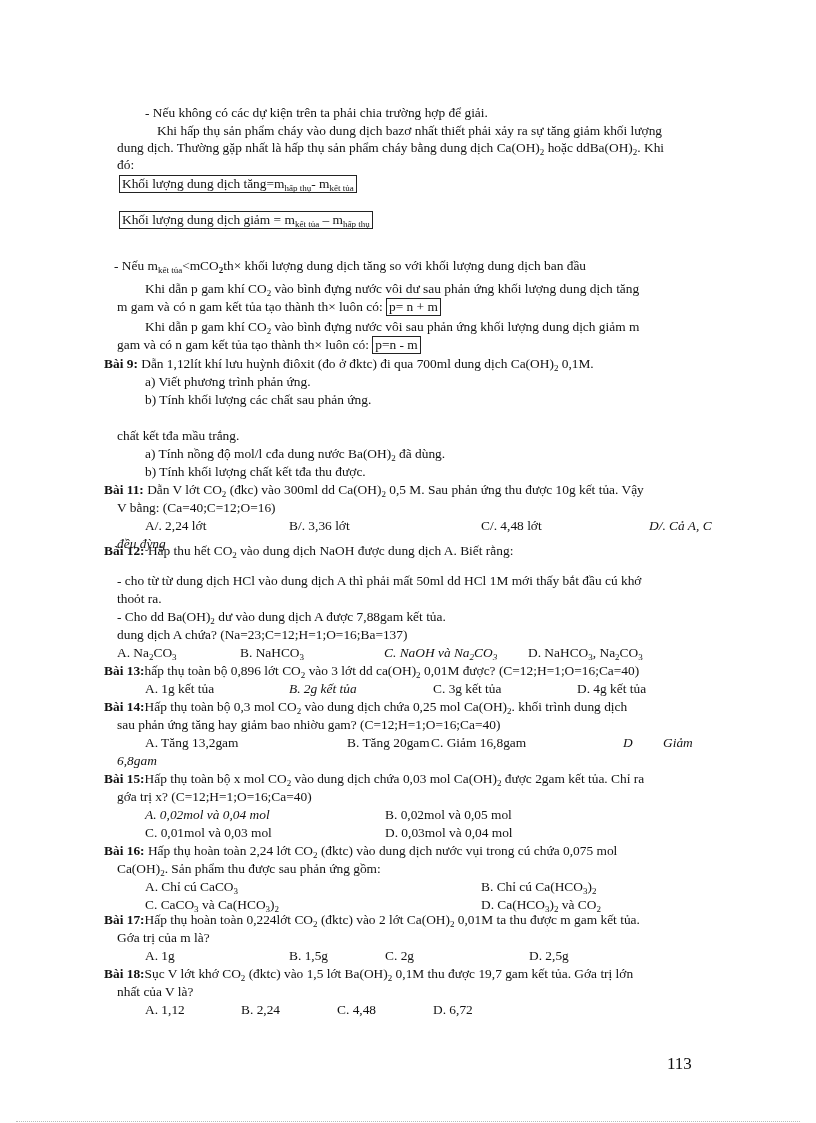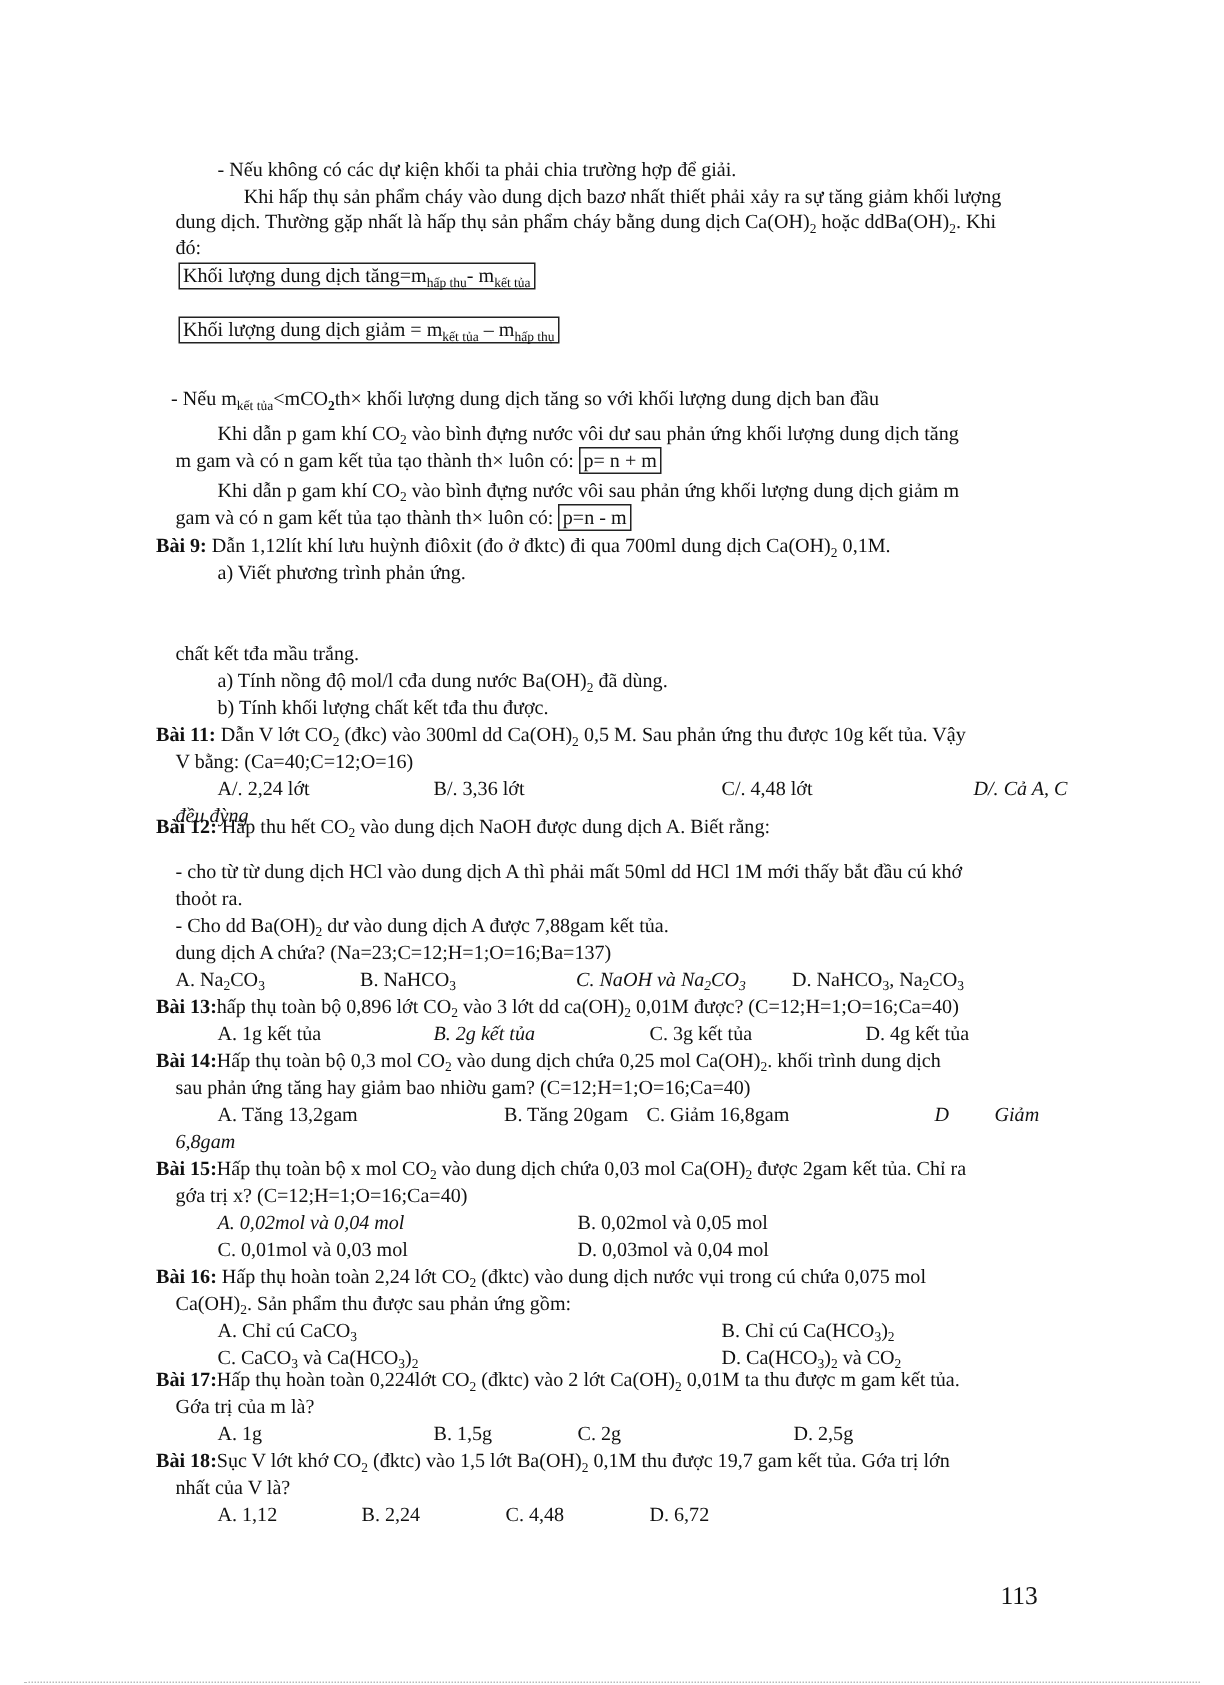--- a/index.html
+++ b/index.html
@@ -12,37 +12,38 @@
   sub { font-size: 9px; vertical-align: -3px; line-height: 0; }
   .box { border: 1px solid #222; padding: 0 2px; display: inline-block; line-height: 16px; }
   .pg { position: absolute; left: 667px; top: 1054px; font-size: 17px; }
   .dots { position: absolute; left: 16px; top: 1121px; width: 784px; border-top: 1px dotted #bbb; }
 </style>
 </head>
 <body>
 
 <div class="page">
 
-  <div class="ln" style="left:145px;top:104px">- Nếu không có các dự kiện khối ta phải chia trường hợp để giải.</div>
-  <div class="ln" style="left:139px;top:122px;width:552px;text-align:center;">Khi hấp thụ sản phẩm cháy vào dung dịch bazơ nhất thiết phải xảy ra sự tăng giảm khối lượng</div>
+  <div class="ln" style="left:145px;top:104px">- Nếu không có các dự kiện trên ta phải chia trường hợp để giải.</div>
+  <div class="ln" style="left:157px;top:122px;width:552px;">Khi hấp thụ sản phẩm cháy vào dung dịch bazơ nhất thiết phải xảy ra sự tăng giảm khối lượng</div>
   <div class="ln" style="left:117px;top:139px"><span>dung dịch. Thường gặp nhất là hấp thụ sản phẩm cháy bằng dung dịch Ca(OH)</span><sub>2</sub><span> hoặc ddBa(OH)</span><sub>2</sub><span>. Khi</span></div>
   <div class="ln" style="left:117px;top:156px">đó:</div>
 
   <div class="ln" style="left:119px;top:175px"><span class="box"><span>Khối lượng dung dịch tăng=m</span><sub>hấp thụ</sub><span>- m</span><sub>kết tủa</sub></span></div>
   <div class="ln" style="left:119px;top:211px"><span class="box"><span>Khối lượng dung dịch giảm = m</span><sub>kết tủa</sub><span> – m</span><sub>hấp thụ</sub></span></div>
 
   <div class="ln" style="left:114px;top:257px"><span>- Nếu m</span><sub>kết tủa</sub><span>&lt;m</span><span>CO</span><sub class="b">2</sub><span>th× khối lượng dung dịch tăng so với khối lượng dung dịch ban đầu</span></div>
 
   <div class="ln" style="left:145px;top:280px"><span>Khi dẫn p gam khí CO</span><sub>2</sub><span> vào bình đựng nước vôi dư sau phản ứng khối lượng dung dịch tăng</span></div>
   <div class="ln" style="left:117px;top:298px"><span>m gam và có n gam kết tủa tạo thành th× luôn có: </span><span class="box">p= n + m</span></div>
   <div class="ln" style="left:145px;top:318px"><span>Khi dẫn p gam khí CO</span><sub>2</sub><span> vào bình đựng nước vôi sau phản ứng khối lượng dung dịch giảm m</span></div>
   <div class="ln" style="left:117px;top:336px"><span>gam và có n gam kết tủa tạo thành th× luôn có: </span><span class="box">p=n - m</span></div>
 
   <div class="ln" style="left:104px;top:355px"><span class="b">Bài 9:</span><span> Dẫn 1,12lít khí lưu huỳnh điôxit (đo ở đktc) đi qua 700ml dung dịch Ca(OH)</span><sub>2</sub><span> 0,1M.</span></div>
   <div class="ln" style="left:145px;top:373px">a) Viết phương trình phản ứng.</div>
+  <div class="ln" style="left:145px;top:391px">b) Tính khối lượng các chất sau phản ứng.</div>
 
   <div class="ln" style="left:117px;top:427px">chất kết tđa mầu trắng.</div>
   <div class="ln" style="left:145px;top:445px"><span>a) Tính nồng độ mol/l cđa dung nước Ba(OH)</span><sub>2</sub><span> đã dùng.</span></div>
   <div class="ln" style="left:145px;top:463px">b) Tính khối lượng chất kết tđa thu được.</div>
 
   <div class="ln" style="left:104px;top:481px"><span class="b">Bài 11:</span><span> Dẫn V lớt CO</span><sub>2</sub><span> (đkc) vào 300ml dd Ca(OH)</span><sub>2</sub><span> 0,5 M. Sau phản ứng thu được 10g kết tủa. Vậy</span></div>
   <div class="ln" style="left:117px;top:499px">V bằng: (Ca=40;C=12;O=16)</div>
   <div class="ln" style="left:145px;top:517px">A/. 2,24 lớt</div>
   <div class="ln" style="left:289px;top:517px">B/. 3,36 lớt</div>
   <div class="ln" style="left:481px;top:517px">C/. 4,48 lớt</div>
@@ -61,21 +62,21 @@
 
   <div class="ln" style="left:104px;top:662px"><span class="b">Bài 13:</span><span>hấp thụ toàn bộ 0,896 lớt CO</span><sub>2</sub><span> vào 3 lớt dd ca(OH)</span><sub>2</sub><span> 0,01M được? (C=12;H=1;O=16;Ca=40)</span></div>
   <div class="ln" style="left:145px;top:680px">A. 1g kết tủa</div>
   <div class="ln i" style="left:289px;top:680px">B. 2g kết tủa</div>
   <div class="ln" style="left:433px;top:680px">C. 3g kết tủa</div>
   <div class="ln" style="left:577px;top:680px">D. 4g kết tủa</div>
 
   <div class="ln" style="left:104px;top:698px"><span class="b">Bài 14:</span><span>Hấp thụ toàn bộ 0,3 mol CO</span><sub>2</sub><span> vào dung dịch chứa 0,25 mol Ca(OH)</span><sub>2</sub><span>. khối trình dung dịch</span></div>
   <div class="ln" style="left:117px;top:716px">sau phản ứng tăng hay giảm bao nhiờu gam? (C=12;H=1;O=16;Ca=40)</div>
   <div class="ln" style="left:145px;top:734px">A. Tăng 13,2gam</div>
-  <div class="ln" style="left:336px;top:734px">B. Tăng 20gam</div>
+  <div class="ln" style="left:347px;top:734px">B. Tăng 20gam</div>
   <div class="ln" style="left:431px;top:734px">C. Giảm 16,8gam</div>
   <div class="ln i" style="left:623px;top:734px">D</div>
   <div class="ln i" style="left:663px;top:734px">Giảm</div>
   <div class="ln i" style="left:117px;top:752px">6,8gam</div>
 
   <div class="ln" style="left:104px;top:770px"><span class="b">Bài 15:</span><span>Hấp thụ toàn bộ x mol CO</span><sub>2</sub><span> vào dung dịch chứa 0,03 mol Ca(OH)</span><sub>2</sub><span> được 2gam kết tủa. Chỉ ra</span></div>
   <div class="ln" style="left:117px;top:788px">gớa trị x? (C=12;H=1;O=16;Ca=40)</div>
   <div class="ln i" style="left:145px;top:806px">A. 0,02mol và 0,04 mol</div>
   <div class="ln" style="left:385px;top:806px">B. 0,02mol và 0,05 mol</div>
   <div class="ln" style="left:145px;top:824px">C. 0,01mol và 0,03 mol</div>

